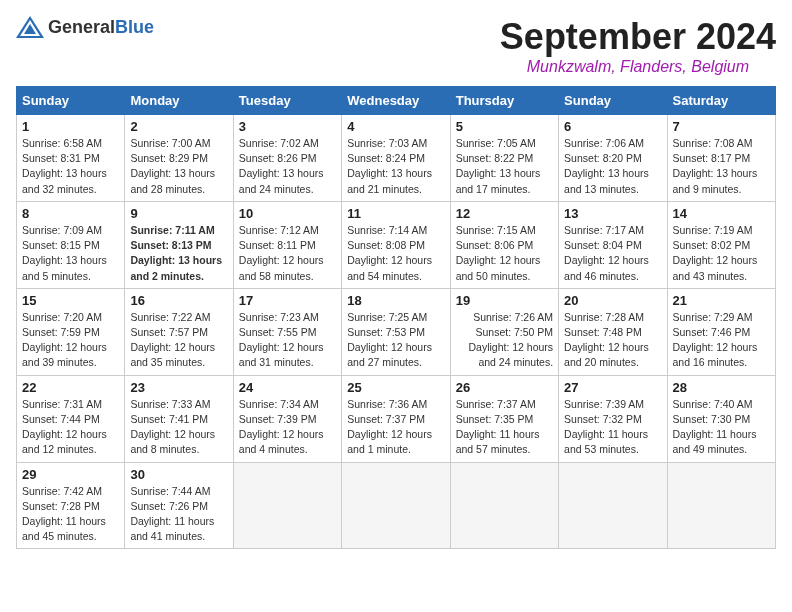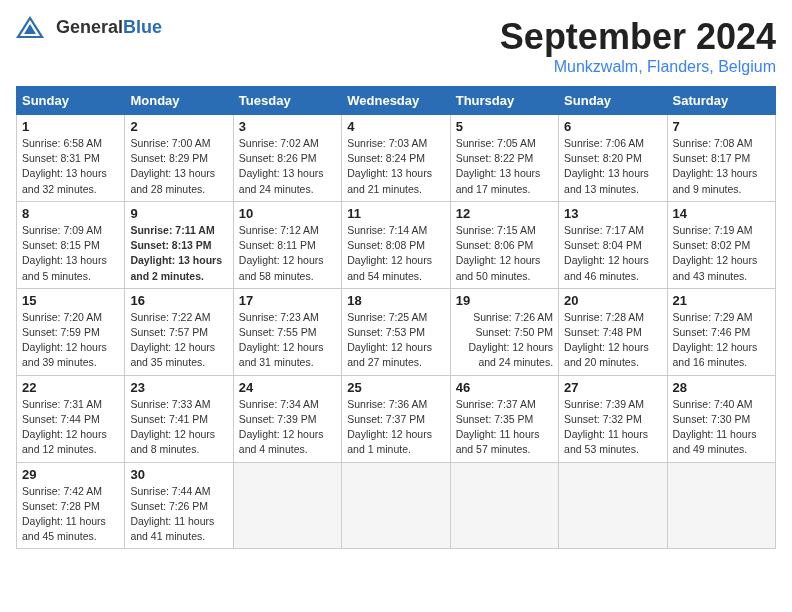--- a/index.html
+++ b/index.html
@@ -12,37 +12,38 @@
     }
     .header-area {
       display: flex;
       align-items: flex-start;
       justify-content: space-between;
       margin-bottom: 10px;
     }
     .logo {
       display: flex;
       align-items: center;
-      gap: 12px;
+      gap: 4px;
     }
     .logo-icon {
       width: 28px;
       height: 22px;
     }
     .title-area {
-      text-align: right;
+      text-align: center;
     }
     .month-title {
       font-size: 36px;
       font-weight: bold;
       color: #222;
     }
     .location-title {
       font-size: 16px;
-      color: #3b82f6;
+      color: #a21caf;
+      font-style: italic;
     }
     .calendar-table {
       width: 100%;
       border-collapse: collapse;
       font-size: 11px;
     }
     .calendar-table thead tr th {
       background: #2a6db5;
       color: #fff;
       text-align: left;
@@ -284,21 +285,21 @@
 and 4 minutes.</div>
         </td>
         <td>
           <span class="day-number">25</span>
           <div class="day-info" style="white-space: pre-line;">Sunrise: 7:36 AM
 Sunset: 7:37 PM
 Daylight: 12 hours
 and 1 minute.</div>
         </td>
         <td>
-          <span class="day-number">46</span>
+          <span class="day-number">26</span>
           <div class="day-info" style="white-space: pre-line;">Sunrise: 7:37 AM
 Sunset: 7:35 PM
 Daylight: 11 hours
 and 57 minutes.</div>
         </td>
         <td>
           <span class="day-number">27</span>
           <div class="day-info" style="white-space: pre-line;">Sunrise: 7:39 AM
 Sunset: 7:32 PM
 Daylight: 11 hours

